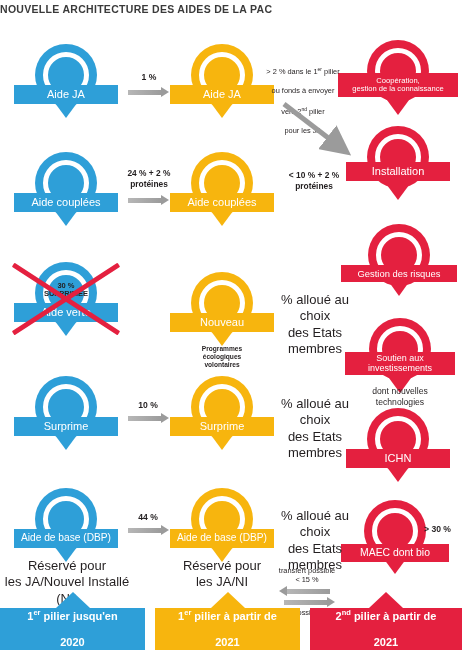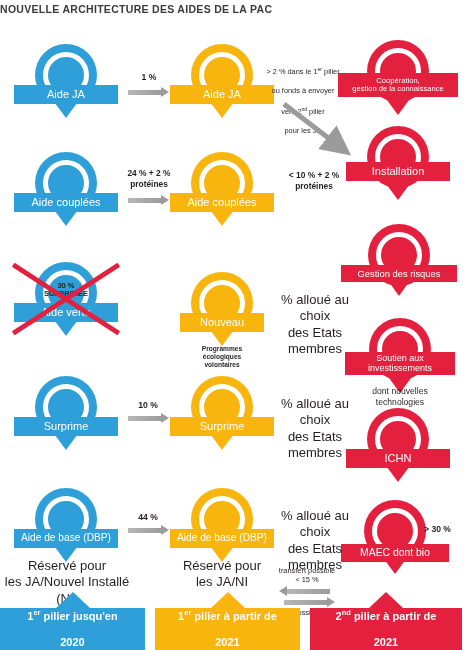--- a/index.html
+++ b/index.html
@@ -193,21 +193,21 @@
     <div class="tri" style="top:51px;border-left-width:17px;border-right-width:17px;border-top-width:23px;border-top-color:var(--c);"></div>
     <div class="band" style="top:41px;width:104px;height:19px;background:var(--c);font-size:11px;">
       <span>Aide couplées</span>
     </div>
   </div>
 
   <div class="badge yellow" style="left:168px; top:272px; width:108px; height:72px;">
     <div class="circle" style="width:62px;height:62px;background:var(--c);"></div>
     <div class="ring" style="width:46px;height:46px;top:8px;border-width:5px;"></div>
     <div class="tri" style="top:51px;border-left-width:17px;border-right-width:17px;border-top-width:23px;border-top-color:var(--c);"></div>
-    <div class="band" style="top:41px;width:84px;height:19px;background:var(--c);font-size:11px;text-align:center;">
+    <div class="band" style="top:41px;width:104px;height:19px;background:var(--c);font-size:11px;text-align:center;">
       <span>Nouveau</span>
     </div>
   </div>
 
   <div class="note small" style="left:172px; top:345px; width:100px;">Programmes
 écologiques
 volontaires</div>
 
   <div class="badge yellow" style="left:168px; top:376px; width:108px; height:72px;">
     <div class="circle" style="width:62px;height:62px;background:var(--c);"></div>

